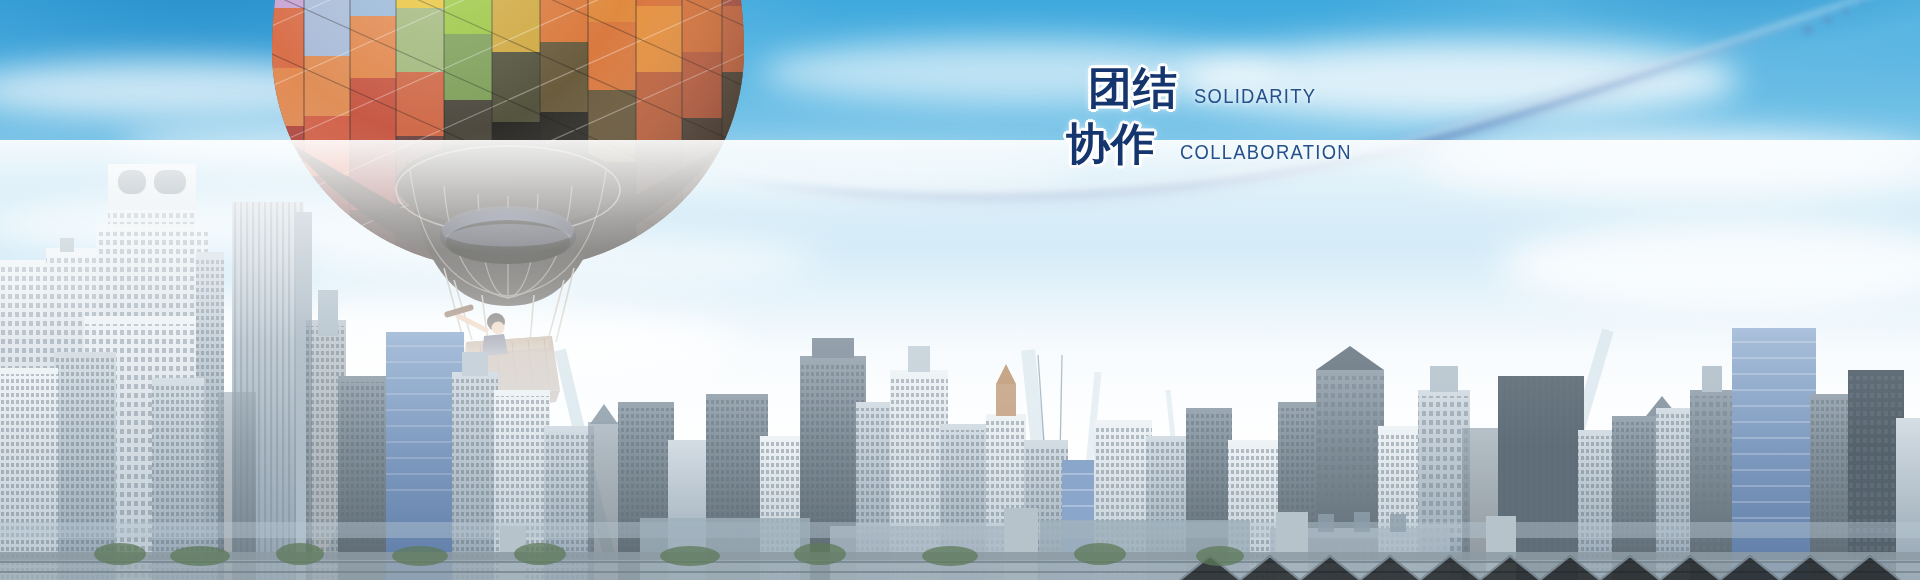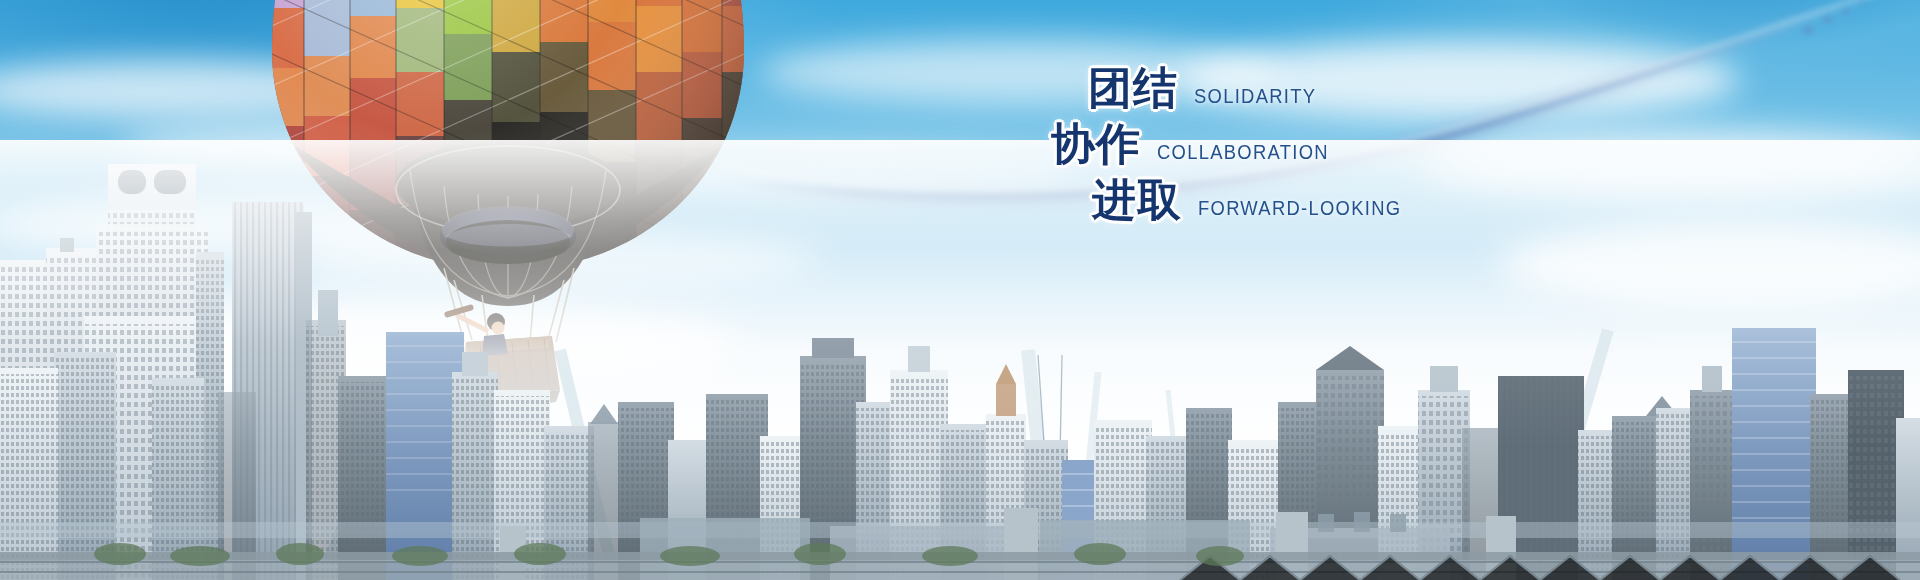--- a/index.html
+++ b/index.html
@@ -103,21 +103,21 @@
     font-size:20px;
     font-weight:normal;
     color:#24508c;
     letter-spacing:1.4px;
     margin-left:16px;
     transform:scaleX(.92);
     transform-origin:left center;
     text-shadow:0 0 6px rgba(255,255,255,.9);
   }
   .ind0{margin-left:0px;padding-left:48px;}
-  .ind1{margin-left:11px;}
+  .ind1{margin-left:26px;gap:8px;}
   .ind2{margin-left:38px;}
   .ind3{margin-left:52px;}
   .ind4{margin-left:68px;}
 </style>
 </head>
 <body>
 
 <div id="banner">
 
   <div class="sky"></div>
@@ -673,21 +673,17 @@
       <span class="cn">团结</span>
       <span class="en">SOLIDARITY</span>
     </div>
 
     <div class="slogan-line ind1">
       <span class="cn">协作</span>
       <span class="en">COLLABORATION</span>
     </div>
 
 
-    <div class="slogan-line ind3">
-      <span class="cn">进取</span>
-      <span class="en">FORWARD-LOOKING</span>
-    </div>
 
 
   </div>
 
 </div>
 
 </body></html>

